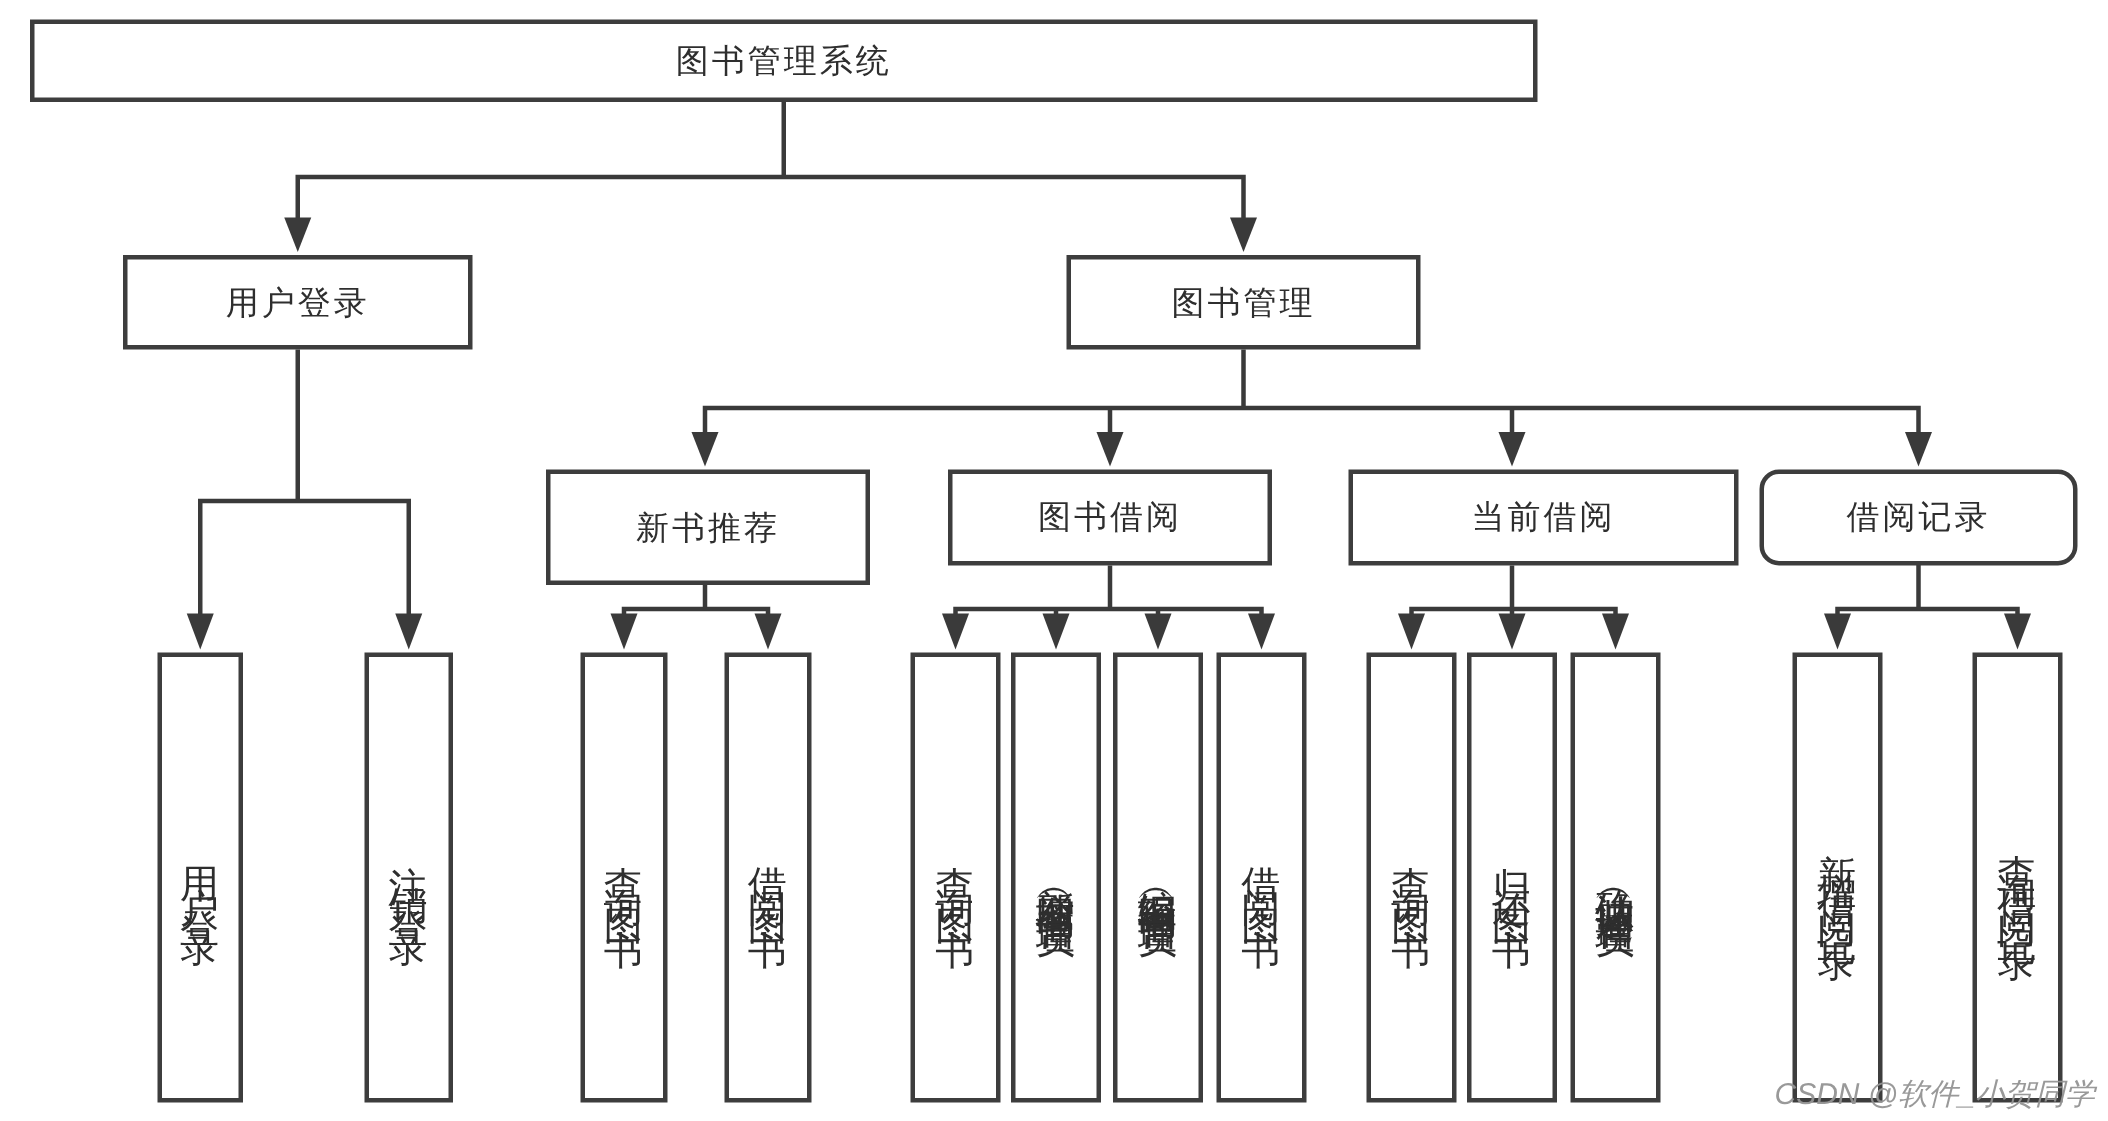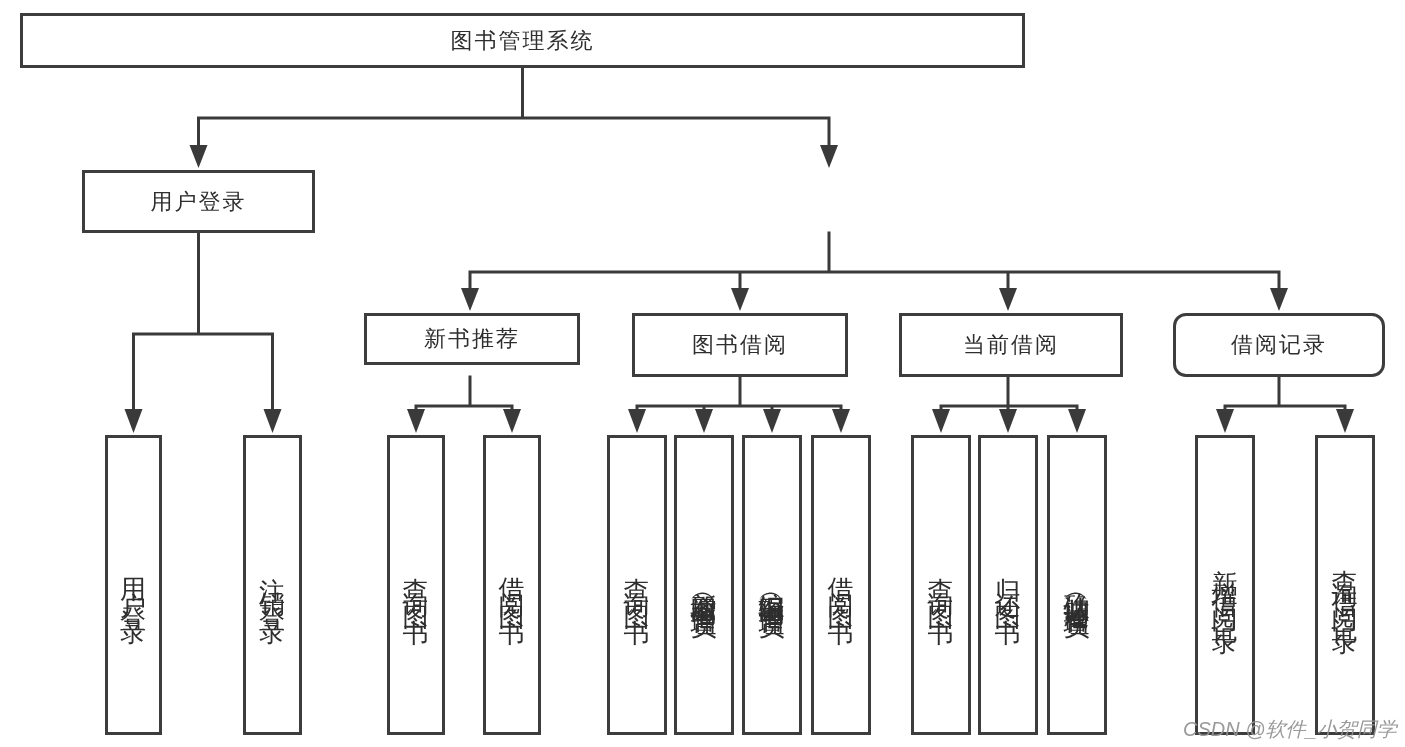--- a/index.html
+++ b/index.html
@@ -121,28 +121,31 @@
     </g>
   </svg>
 
   <div class="box" style="left:20px; top:13px; width:1005px; height:55px;">
     <span class="hlabel">图书管理系统</span>
   </div>
 
   <div class="box" style="left:82px; top:170px; width:233px; height:63px;">
     <span class="hlabel">用户登录</span>
   </div>
+  <div class="box" style="left:711px; top:170px; width:236px; height:63px;">
+    <span class="hlabel">图书管理</span>
+  </div>
 
-  <div class="box" style="left:364px; top:313px; width:216px; height:52px;">
+  <div class="box" style="left:364px; top:313px; width:216px; height:77px;">
     <span class="hlabel">新书推荐</span>
   </div>
   <div class="box" style="left:632px; top:313px; width:216px; height:64px;">
     <span class="hlabel">图书借阅</span>
   </div>
-  <div class="box" style="left:899px; top:313px; width:224px; height:64px;">
+  <div class="box" style="left:899px; top:313px; width:260px; height:64px;">
     <span class="hlabel">当前借阅</span>
   </div>
   <div class="box" style="left:1173px; top:313px; width:212px; height:64px;border-radius:13px;">
     <span class="hlabel">借阅记录</span>
   </div>
 
   <div class="box leaf" style="left:105px; width:57px;">
     <span class="vlabel sp4">用户登录</span>
   </div>
   <div class="box leaf" style="left:243px; width:59px;">

